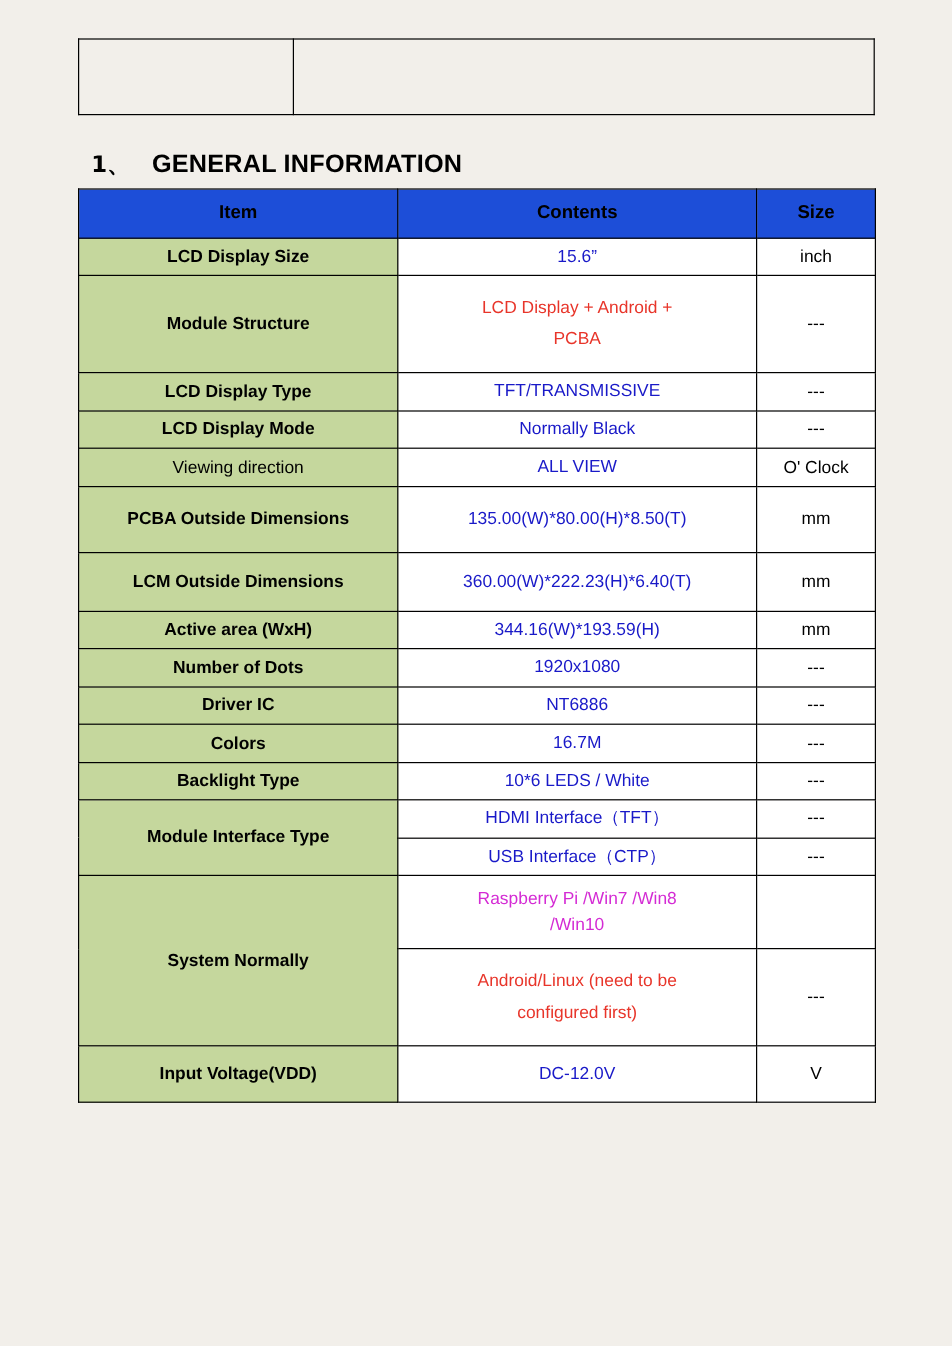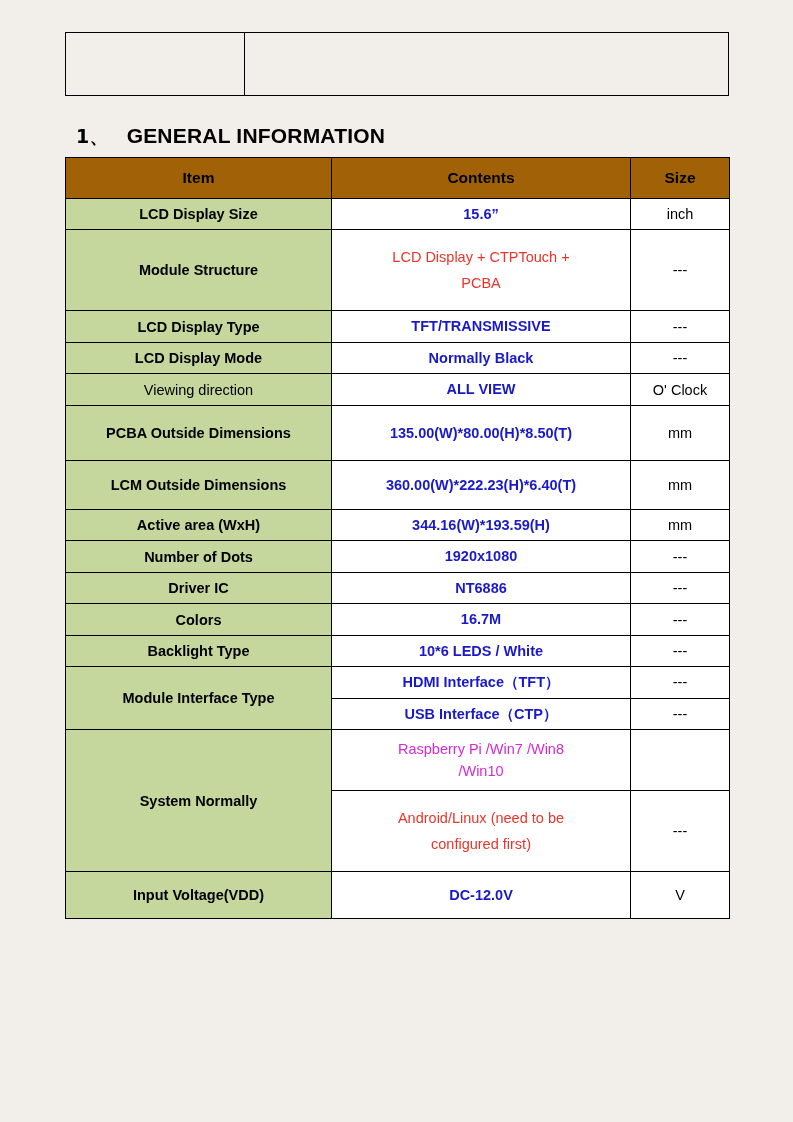--- a/index.html
+++ b/index.html
@@ -70,40 +70,40 @@
     vertical-align: middle;
     text-align: center;
     font-size: 14.5px;
     color: #000;
   }
   .col-item { width: 266px; }
   .col-contents { width: 299px; }
   .col-unit { width: 99px; }
 
   .hdr td {
-    background: #a16207;
+    background: #1d4ed8;
     font-weight: bold;
     font-size: 15.5px;
     height: 32px;
   }
   .item-cell {
     background: #c5d79d;
     font-weight: bold;
     font-size: 15px;
     margin-left: 44px;
   }
   .contents-cell {
     background: #ffffff;
     font-size: 14.5px;
   }
   .unit-cell {
     background: #ffffff;
     font-size: 14px;
   }
-  .blue { color: #1919c8; font-weight: bold; }
+  .blue { color: #1919c8; }
   .red { color: #e8352a; }
   .magenta { color: #d42bd4; }
   .row-tall td { height: 40px; }
   .left-align { text-align: left; }
   .cell-line { display: block; line-height: 1.55; }
   .cell-line.pad { padding: 2px 0; }
 
   
   .footer-pn {
     position: absolute;
@@ -152,21 +152,21 @@
       <td class="item-cell">LCD Display Size</td>
       <td class="contents-cell">
         <span class="cell-line blue">15.6”</span>
       </td>
       <td class="unit-cell">inch</td>
     </tr>
 
     <tr class="row-tall">
       <td class="item-cell" style="height:72px">Module Structure</td>
       <td class="contents-cell left-align">
-        <span class="cell-line red pad">LCD Display + CTPTouch +</span>
+        <span class="cell-line red pad">LCD Display + Android +</span>
         <span class="cell-line red pad">PCBA</span>
       </td>
       <td class="unit-cell">---</td>
     </tr>
 
     <tr>
       <td class="item-cell">LCD Display Type</td>
       <td class="contents-cell">
         <span class="cell-line blue">TFT/TRANSMISSIVE</span>
       </td>

